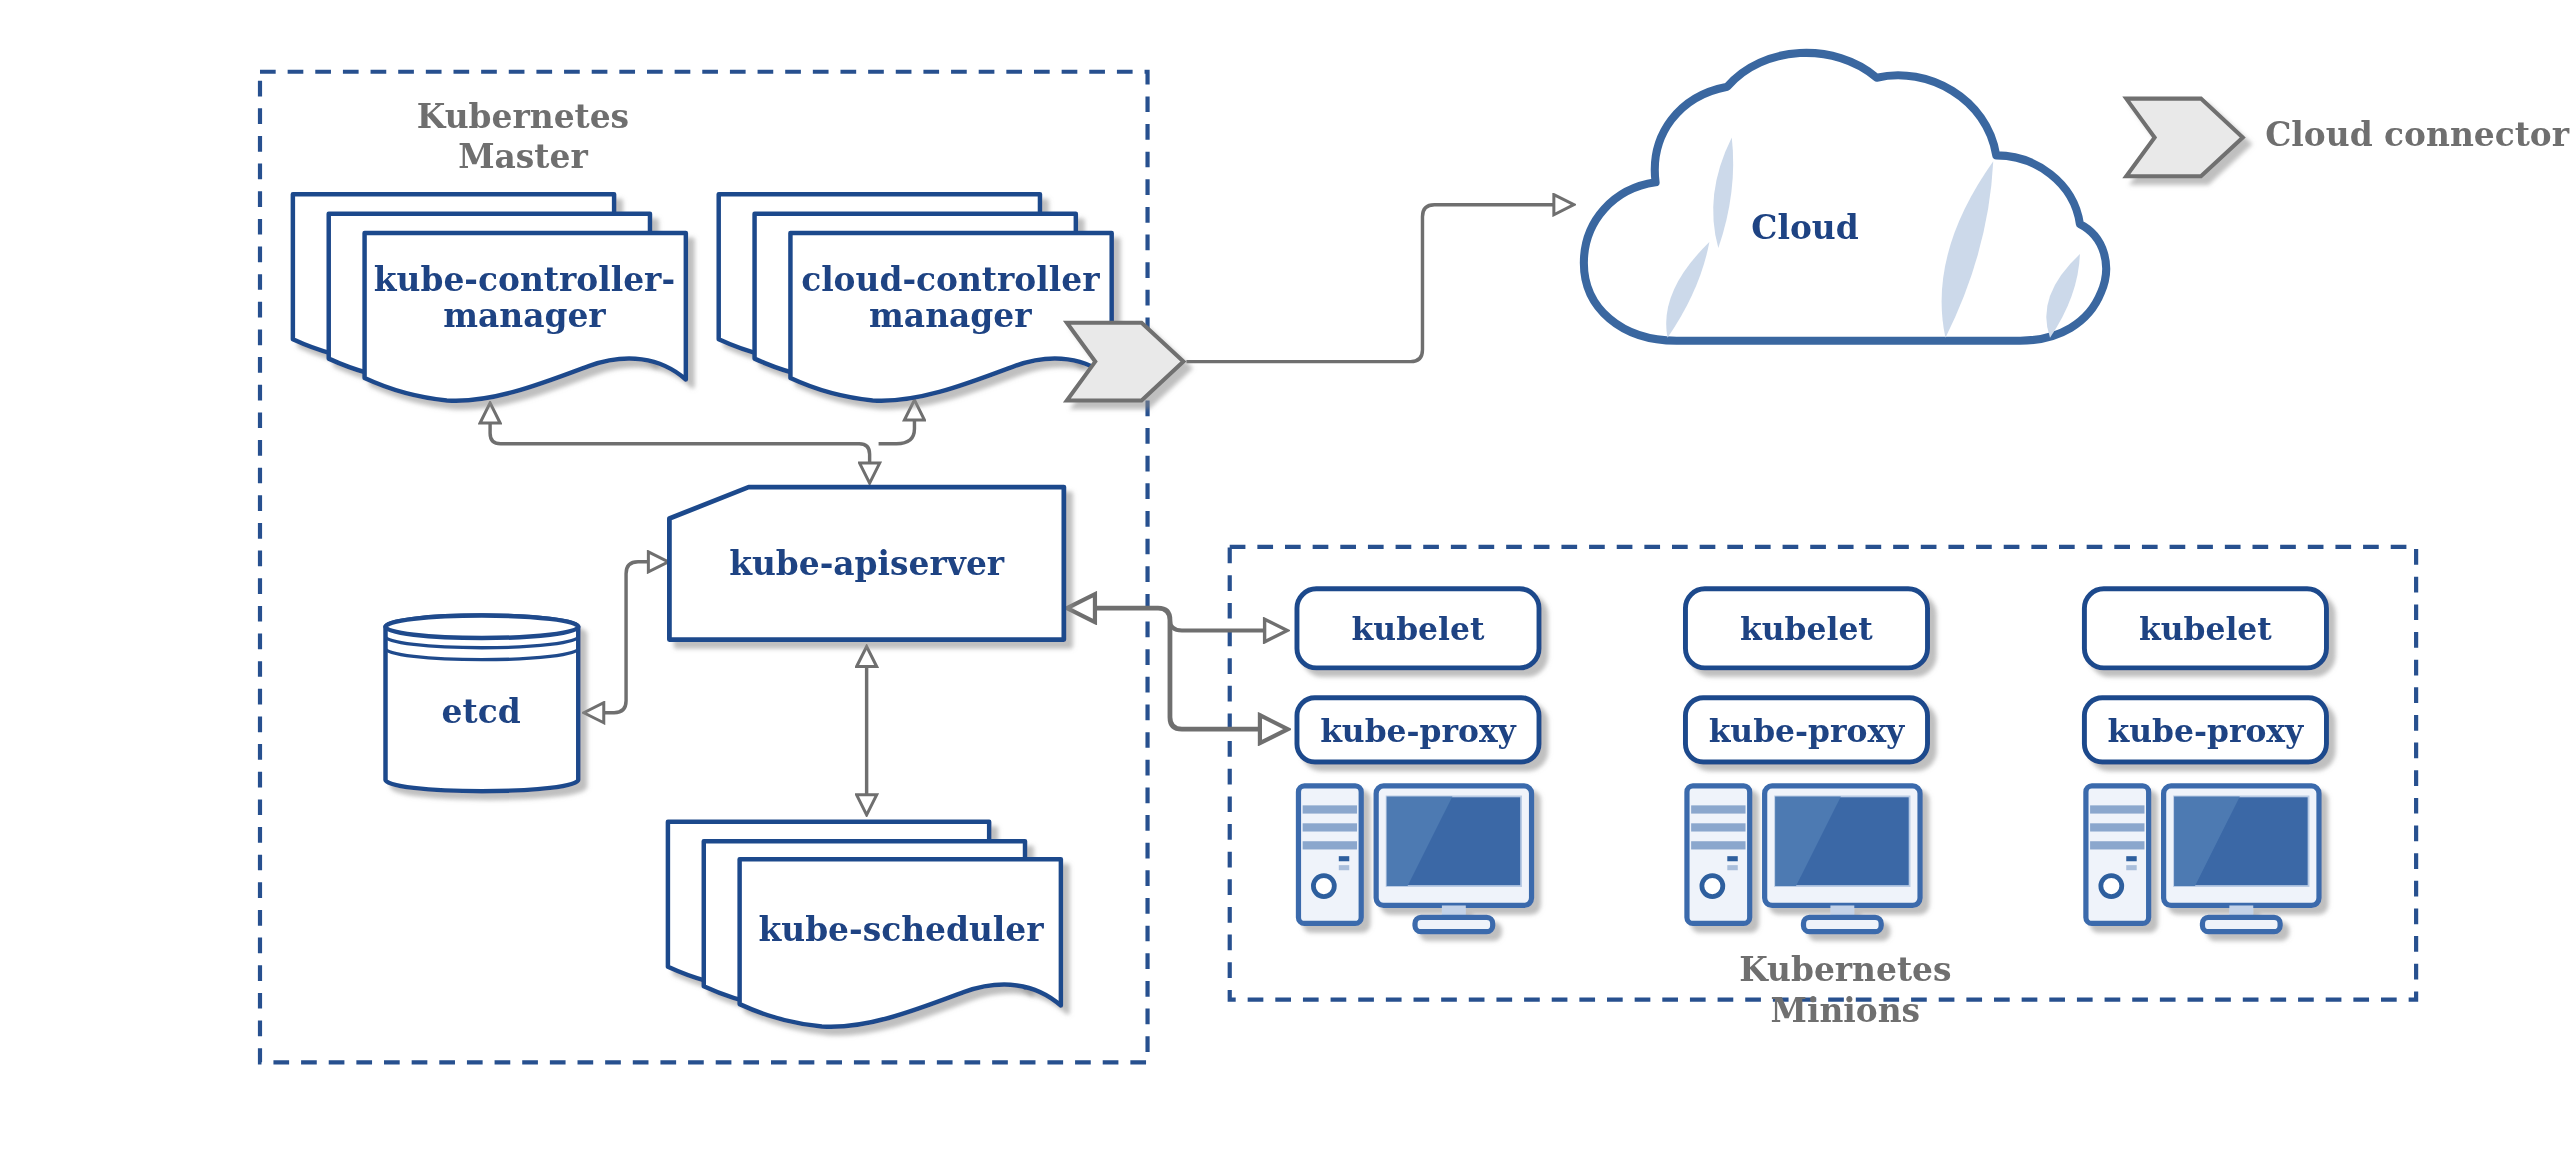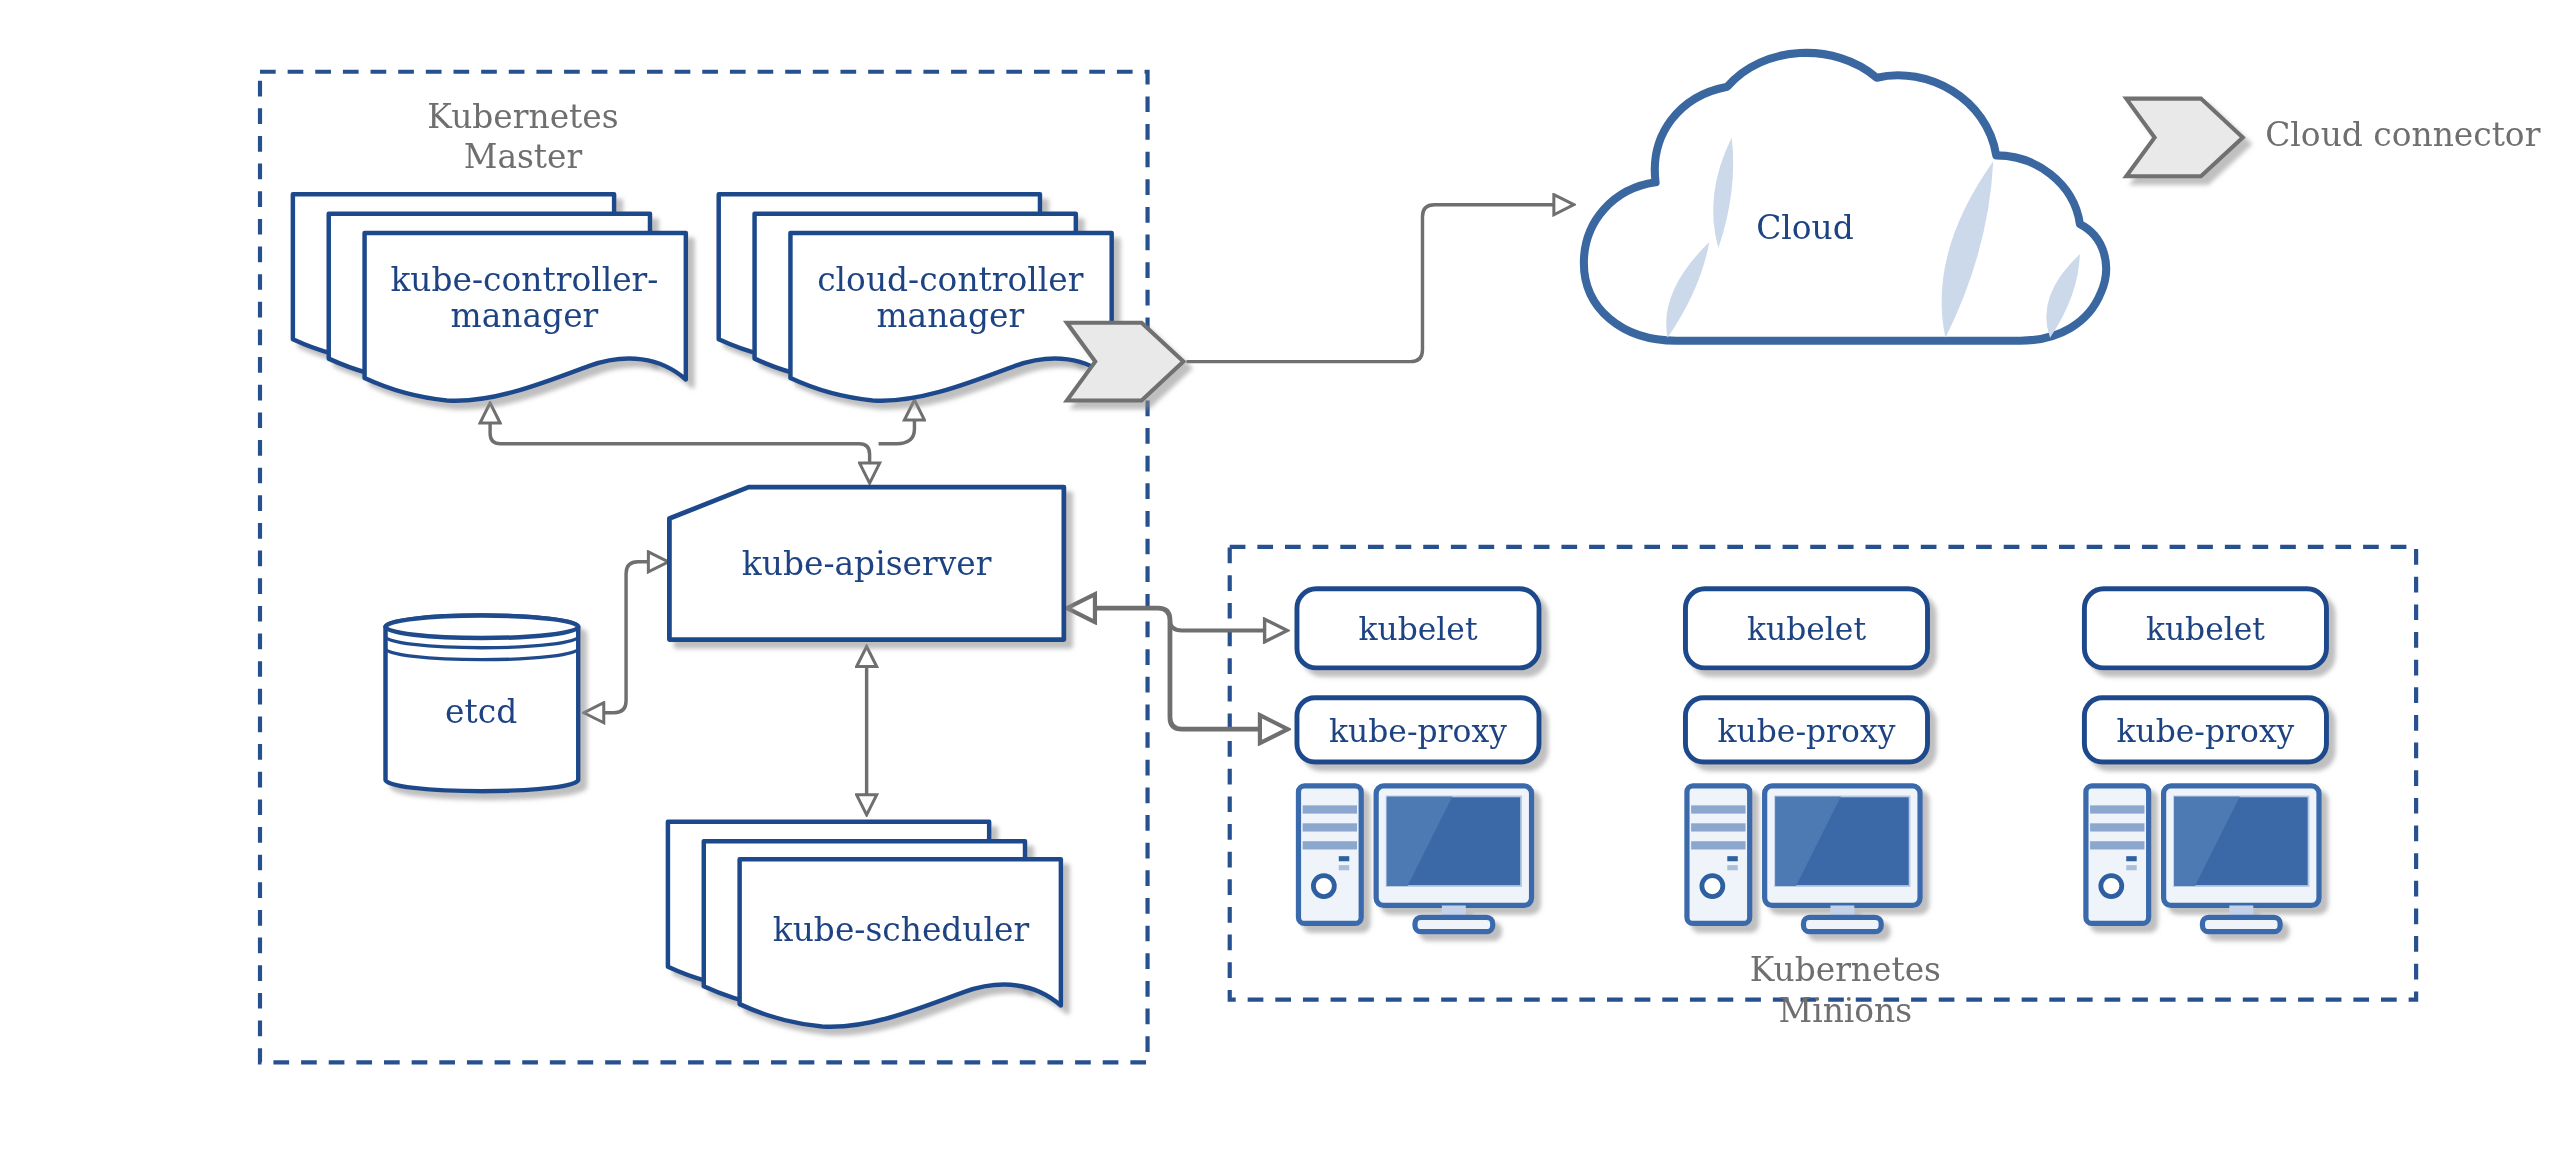--- a/index.html
+++ b/index.html
@@ -1,16 +1,16 @@
 <!DOCTYPE html>
 <html style="--border_blue: #1f4a8c; --text_blue: #1e4383; --dashed_blue: #27508f; --arrow_gray: #6f6f6f; --label_gray: #6f6f6f; --cloud_blue: #3a67a0; --crescent: #ccd9ea; --pc_blue: #3a6bac; --pc_fill: #eff3fa; --pc_stripe: #8ba7cd; --pc_dark: #2e5f9e; --pc_light_rect: #a9bedb; --screen_blue: #3a68a6; --screen_highlight: #4d7ab2; --screen_edge: #b9cbe4; --neck: #c3d2e8; --legend_fill: #e9e9e9;font-size:8.2px"><head>
 <meta charset="utf-8">
 <style>
   html,body{margin:0;padding:0;background:#ffffff;}
-  .stage{width:100%;background:#a3a3a3;}
+  .stage{width:100%;background:#a3a3a3;font-weight:bold;}
   svg{display:block;width:100%;height:auto;background:#ffffff;}
 
   text{font-family:"DejaVu Serif","Liberation Serif",serif;}
   .t-blue{fill:var(--text_blue);font-size:22px;}
   .t-blue-sm{fill:var(--text_blue);font-size:21px;}
   .t-gray{fill:var(--label_gray);font-size:22px;}
 
   .doc{fill:#ffffff;stroke:var(--border_blue);stroke-width:3;stroke-linejoin:round;}
   .nodebox{fill:#ffffff;stroke:var(--border_blue);stroke-width:3.3;}
   .apiserver{fill:#ffffff;stroke:var(--border_blue);stroke-width:3.2;stroke-linejoin:round;}

